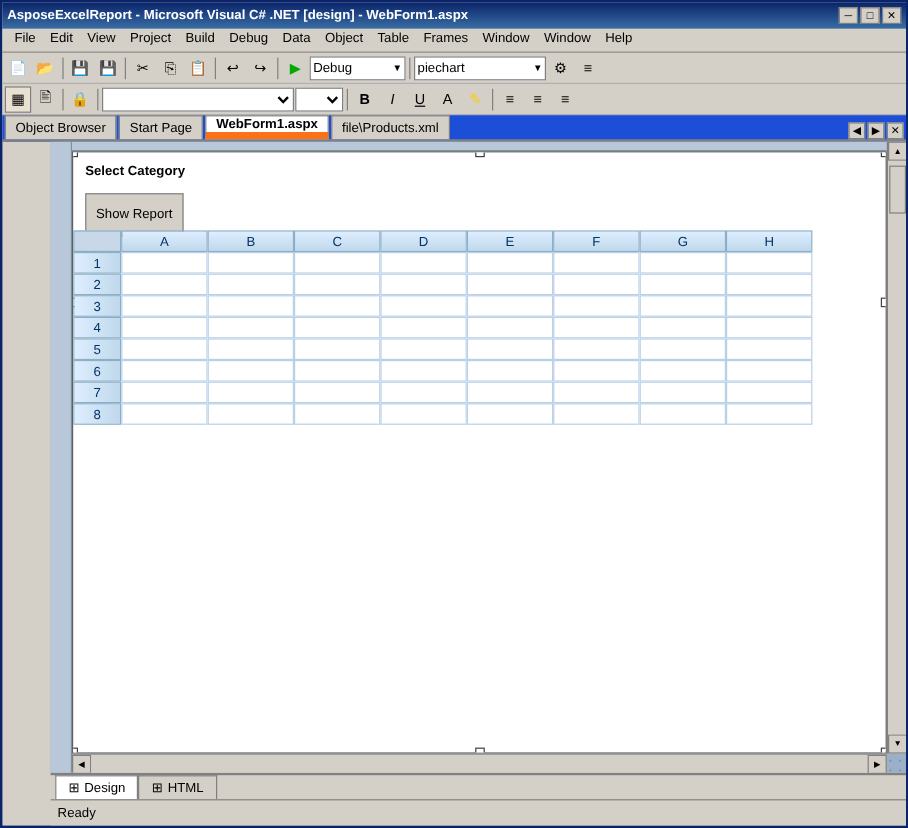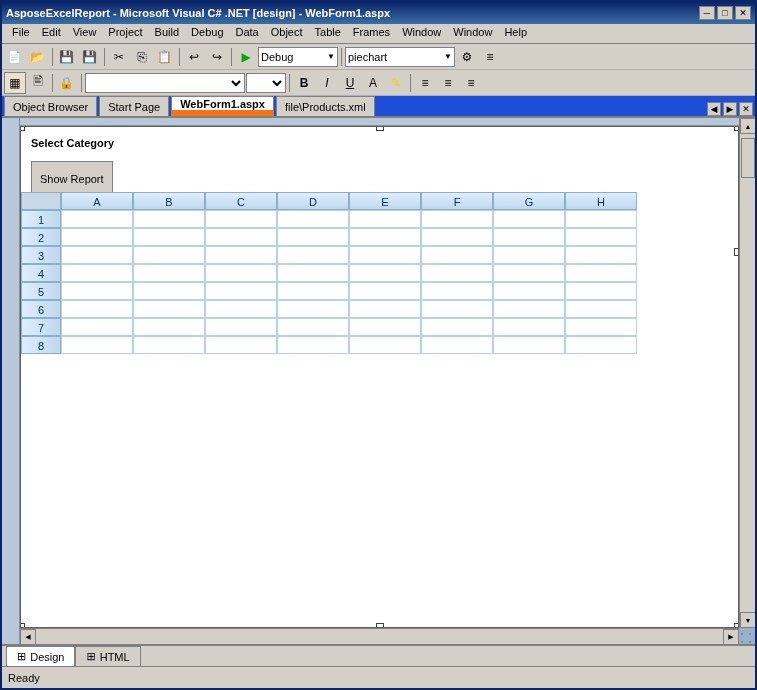--- a/index.html
+++ b/index.html
@@ -307,20 +307,21 @@
       display: flex;
       flex-direction: column;
       border: 2px solid #0a246a;
     }
 
     #content-area {
       flex: 1;
       display: flex;
       flex-direction: column;
       overflow: hidden;
+      margin-left: 40px;
     }
 
     #design-area {
       flex: 1;
       position: relative;
       background-color: #9bb0c8;
       background-image: radial-gradient(circle, #7a95b0 1px, transparent 1px);
       background-size: 8px 8px;
       overflow: hidden;
     }

